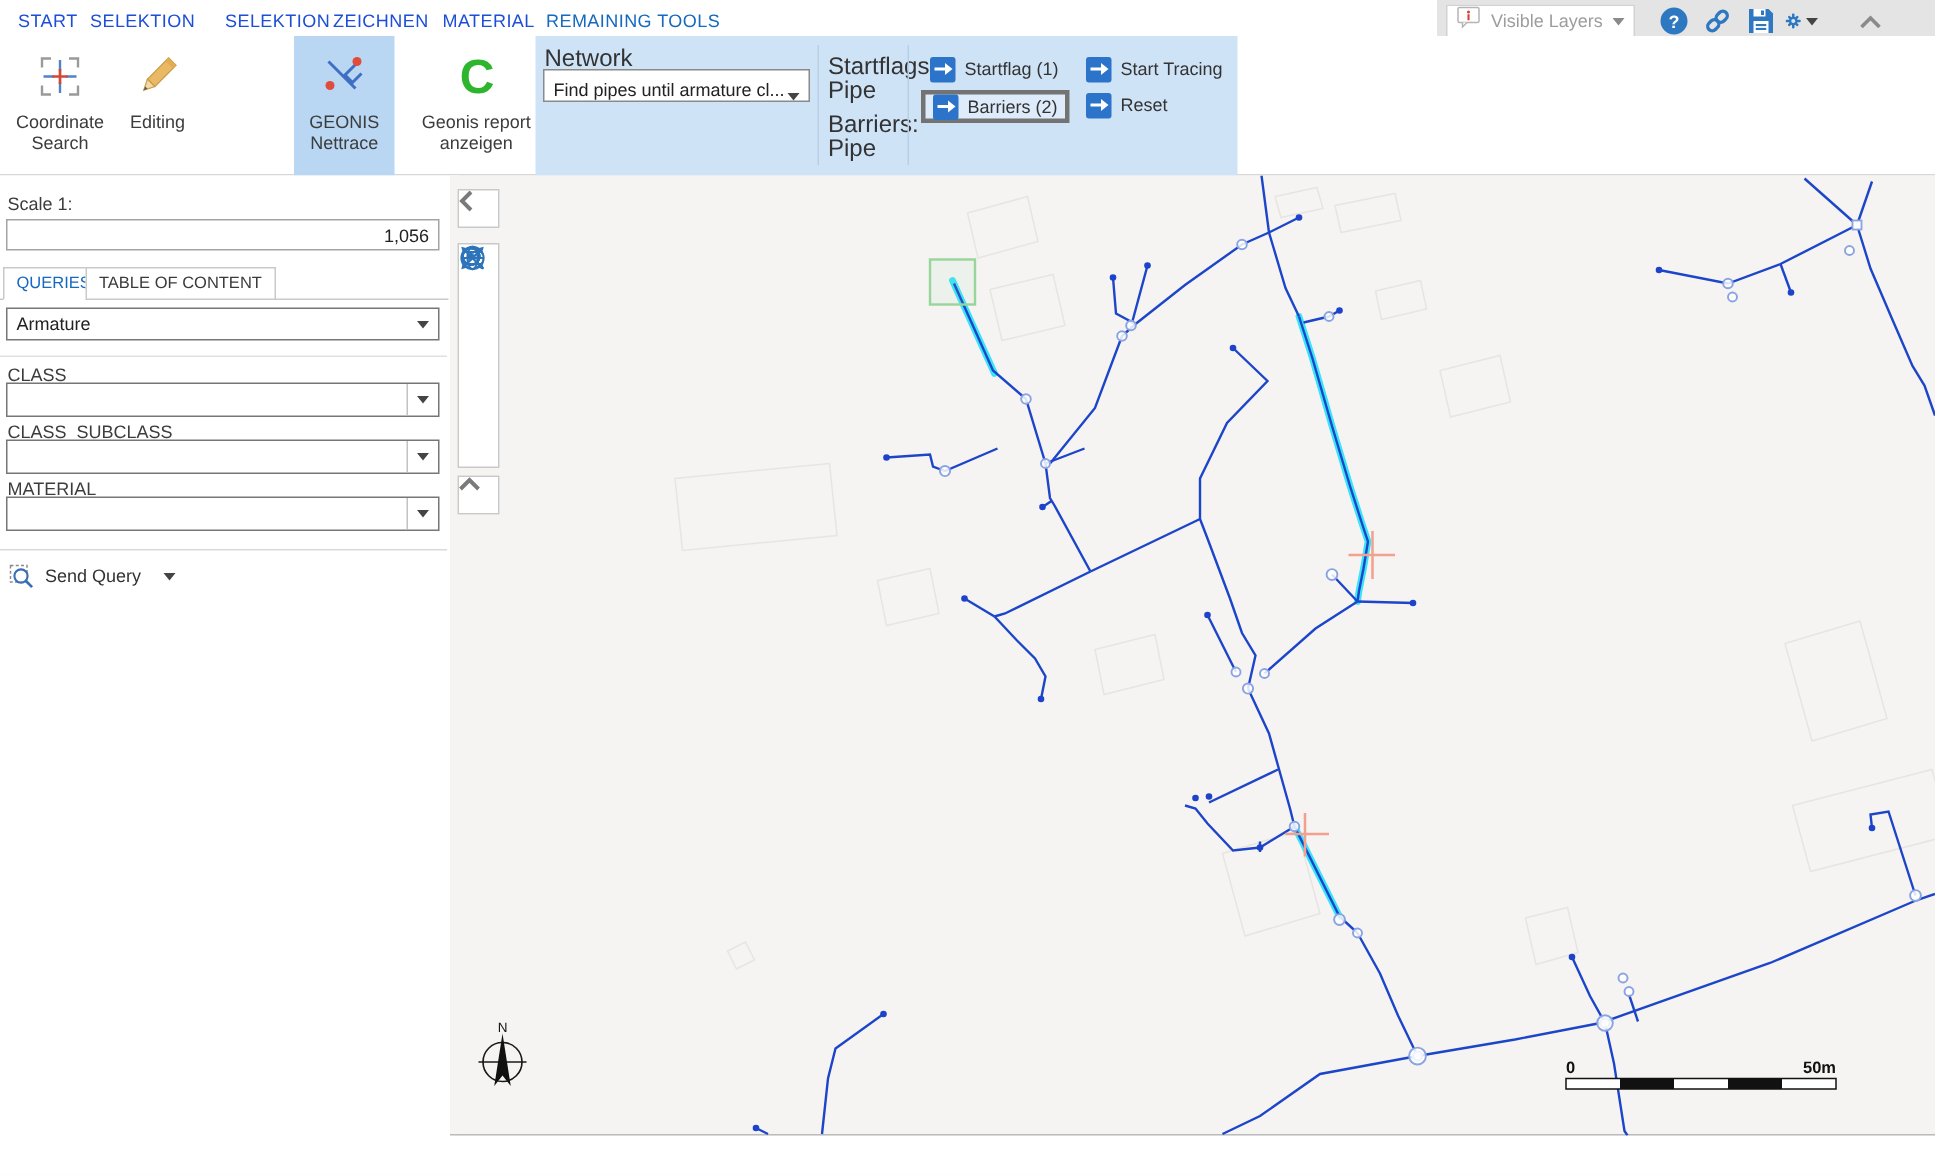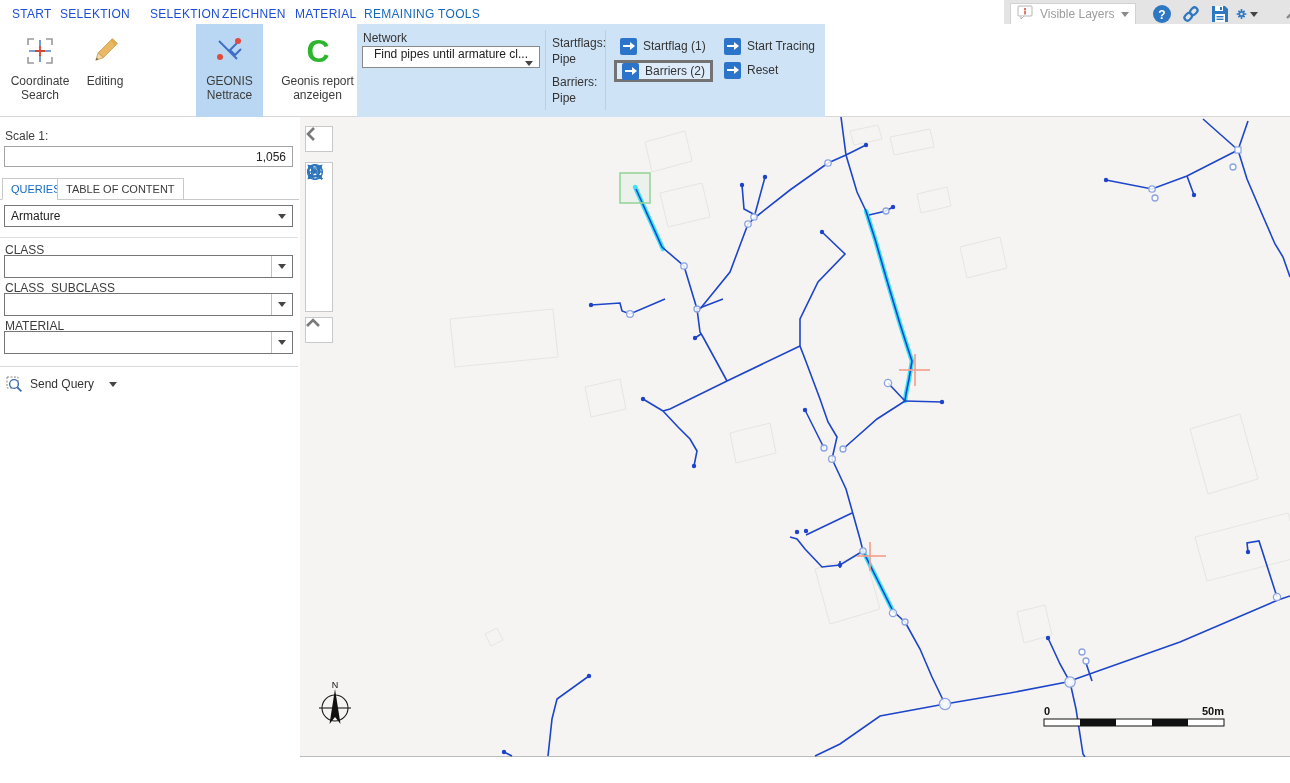--- a/index.html
+++ b/index.html
@@ -3,34 +3,34 @@
 <meta charset="utf-8">
 <style>
   * { margin:0; padding:0; box-sizing:border-box; }
   html,body { width:1290px; height:783px; font-family:"Liberation Sans", sans-serif; background:#ffffff; overflow:hidden; }
   #app { position:relative; width:1290px; height:783px; background:#fff; }
 
   
   #menubar { position:absolute; left:0; top:0; width:1290px; height:24px; background:#fff; }
   .menu-item { position:absolute; top:7px; font-size:12px; letter-spacing:.3px; color:#1d4ed8; cursor:default; white-space:nowrap; }
   .menu-item.active { color:#1569bf; }
-  #titlebar-right { position:absolute; right:0; top:0; width:286px; height:27px; background:#e4e4e4; }
+  #titlebar-right { position:absolute; right:0; top:0; width:332px; height:27px; background:#e4e4e4; }
   #visible-layers { position:absolute; left:6px; top:3px; width:126px; height:22px; background:#fff; border:1px solid #d2d2d2; display:flex; align-items:center; gap:6px; padding:0 6px; }
   #visible-layers .vl-label { font-size:12px; color:#9d9d9d; flex:1; }
   .tb-icon { position:absolute; top:3px; width:22px; height:22px; display:flex; align-items:center; justify-content:center; }
 
   
   #ribbon { position:absolute; left:0; top:24px; width:1290px; height:93px; background:#fff; border-bottom:1px solid #d7d7d7; }
   .rb-btn { position:absolute; top:0; height:93px; display:flex; flex-direction:column; align-items:center; padding-top:9px; cursor:default; }
   .rb-btn .rb-ic { height:36px; display:flex; align-items:center; justify-content:center; }
   .rb-btn .rb-label { font-size:12px; line-height:14px; color:#3c3c3c; text-align:center; margin-top:5px; }
   .rb-btn.active { background:#b9d7f3; }
   #net-panel { position:absolute; left:357px; top:0; width:468px; height:93px; background:#cfe3f7; }
-  .np-label { position:absolute; font-size:12px; color:#333; }
-  #net-select { position:absolute; left:5px; top:22px; width:178px; height:22px; background:#fff; border:1px solid #8a8a8a; font-size:12px; color:#222; display:flex; align-items:center; padding:0 6px;flex-direction:column; }
+  .np-label { position:absolute; font-size:16px; color:#333; }
+  #net-select { position:absolute; left:5px; top:22px; width:178px; height:22px; background:#fff; border:1px solid #8a8a8a; font-size:12px; color:#222; display:flex; align-items:flex-end; padding:0 6px; }
   #net-select .caret { margin-left:auto; }
   .caret { width:0; height:0; border-left:4px solid transparent; border-right:4px solid transparent; border-top:5px solid #444; }
   .np-divider { position:absolute; top:6px; width:1px; height:80px; background:#b9cfe4; }
   .act-btn { position:absolute; height:22px; display:flex; align-items:center; gap:6px; font-size:12px; color:#333; padding:0 5px; cursor:default; }
   .act-btn.hl { background:#ddebfb; border:3px solid #737373; }
   .arrow-ic { width:17px; height:17px; background:#2b74c9; border-radius:2px; position:relative; flex:0 0 17px; }
   .arrow-ic::before { content:""; position:absolute; left:3px; top:7.5px; width:8px; height:2px; background:#fff; }
   .arrow-ic::after { content:""; position:absolute; right:2px; top:4.5px; width:0; height:0; border-left:5px solid #fff; border-top:4px solid transparent; border-bottom:4px solid transparent; }
 
   

